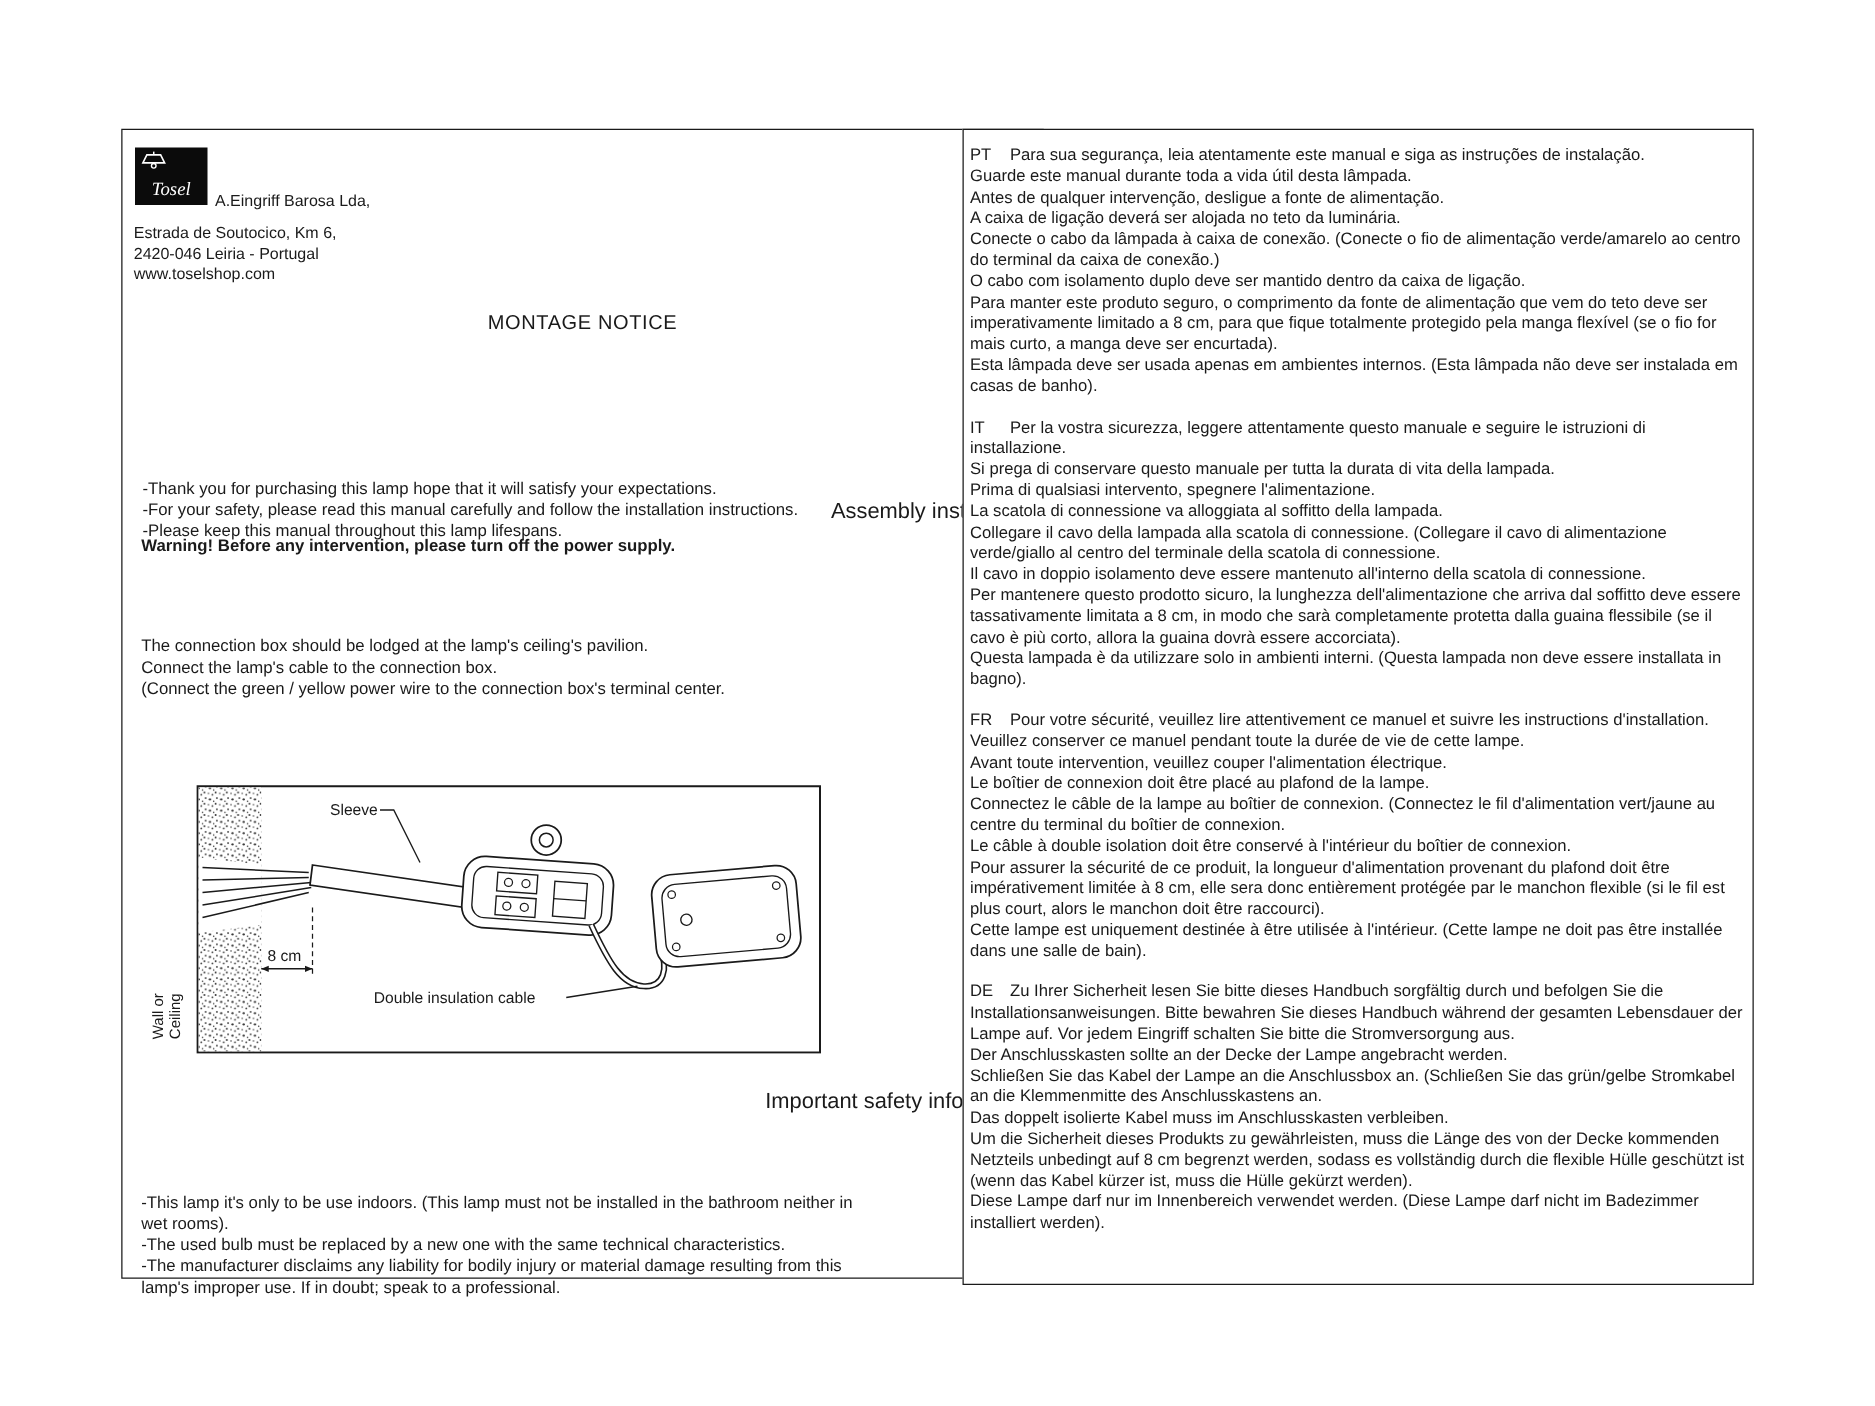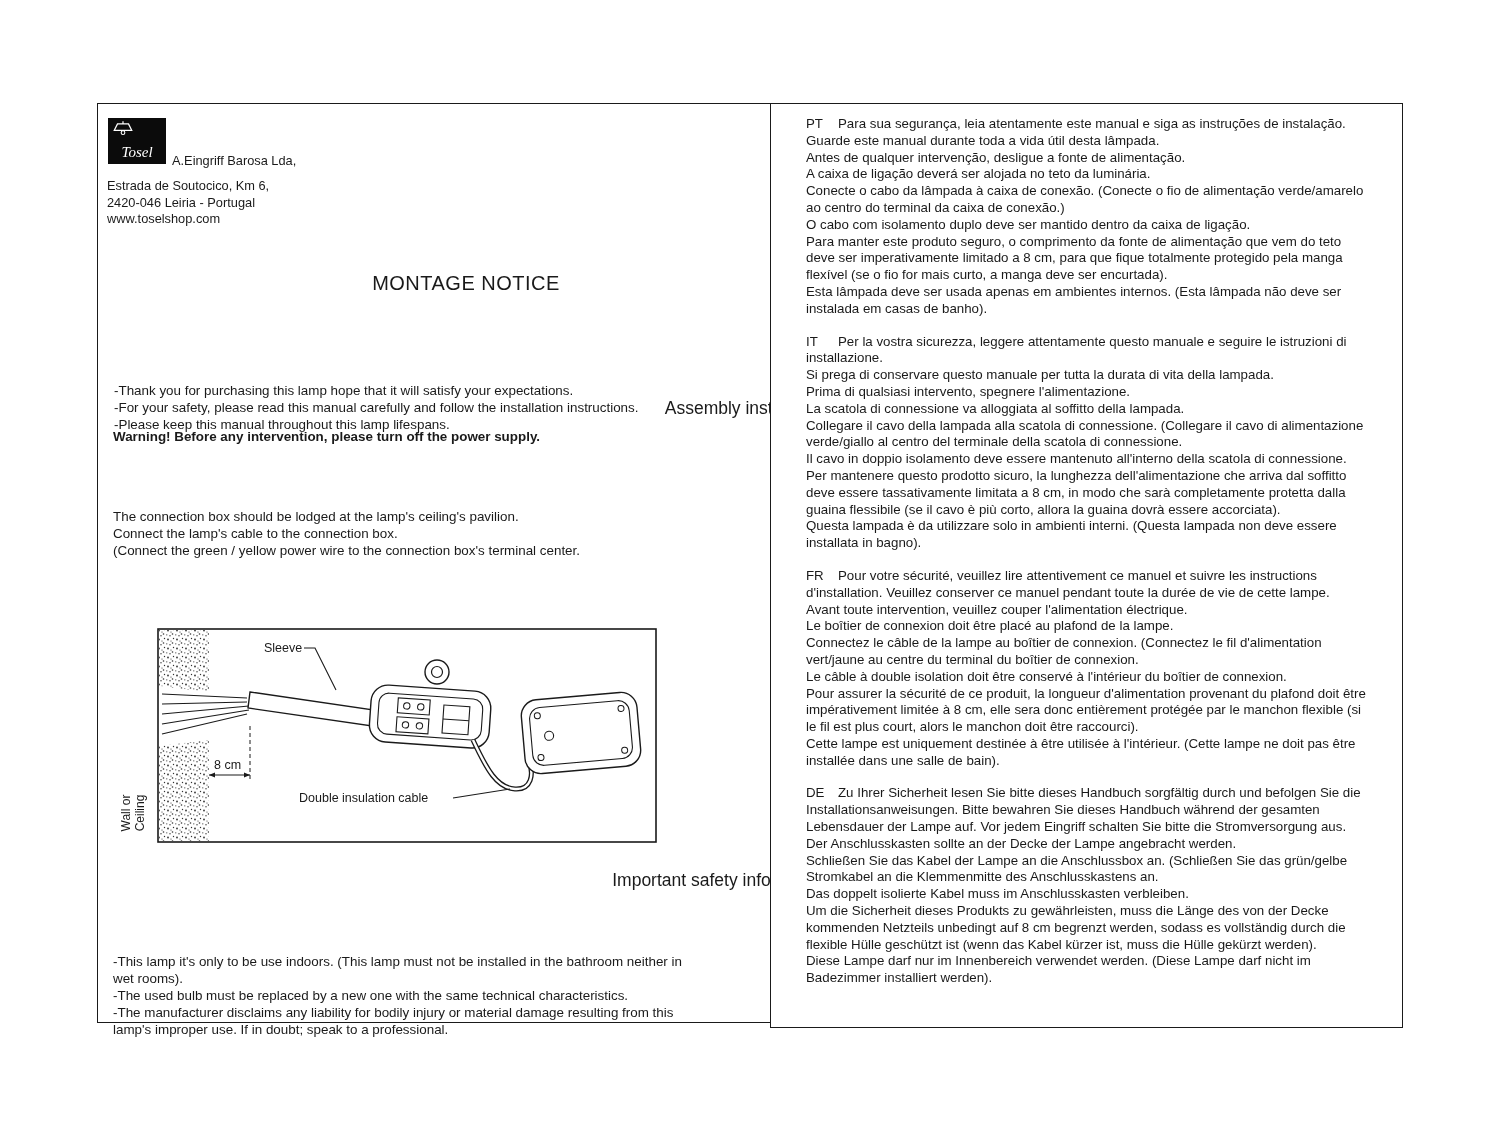--- a/index.html
+++ b/index.html
@@ -10,41 +10,41 @@
     color: #1a1a1a;
     overflow: hidden;
   }
   .page {
     position: absolute;
     background: #fff;
     border: 1.5px solid #1a1a1a;
     box-sizing: border-box;
   }
   .page-left  { left: 97px;  top: 103px; width: 738px; height: 920px; }
-  .page-right { left: 770px; top: 103px; width: 633px; height: 925px; padding: 12px 35px; }
+  .page-right { left: 770px; top: 103px; width: 633px; height: 925px; padding: 12px 5px; }
 
   
   .logo-box {
     position: absolute; left: 10px; top: 14px;
     width: 58px; height: 46px; background: #0b0b0b;
   }
   .logo-lamp { position: absolute; left: 4px; top: 3px; width: 22px; height: 15px; }
   .logo-text {
     position: absolute; left: 0; right: 0; bottom: 3px;
     color: #fff; text-align: center;
     font-family: "Liberation Serif", serif; font-style: italic;
     font-size: 15px;
   }
   .company-name   { position: absolute; left: 74px; top: 49px; font-size: 12.8px; }
   .company-address{ position: absolute; left: 9px;  top: 74px; font-size: 12.8px;
                     line-height: 16.5px; white-space: pre-line; }
 
   .doc-title {
     position: absolute; left: 0; right: 0; top: 146px;
-    text-align: center; font-size: 20px; letter-spacing: 0.5px; margin-top: 22px;
+    text-align: center; font-size: 16px; letter-spacing: 0.5px;
   }
   .doc-subtitle {
     position: absolute; left: 0; right: 0; top: 188px;
     text-align: center; font-size: 13.8px; font-weight: bold;
   }
   .bodytext { font-size: 13.4px; line-height: 17px; white-space: pre-line; margin-top: 48px; }
   .intro      { position: absolute; left: 16px; top: 230px; width: 596px; }
   .section-heading {
     position: absolute; left: 0; right: 0;
     text-align: right; font-size: 17.5px;

